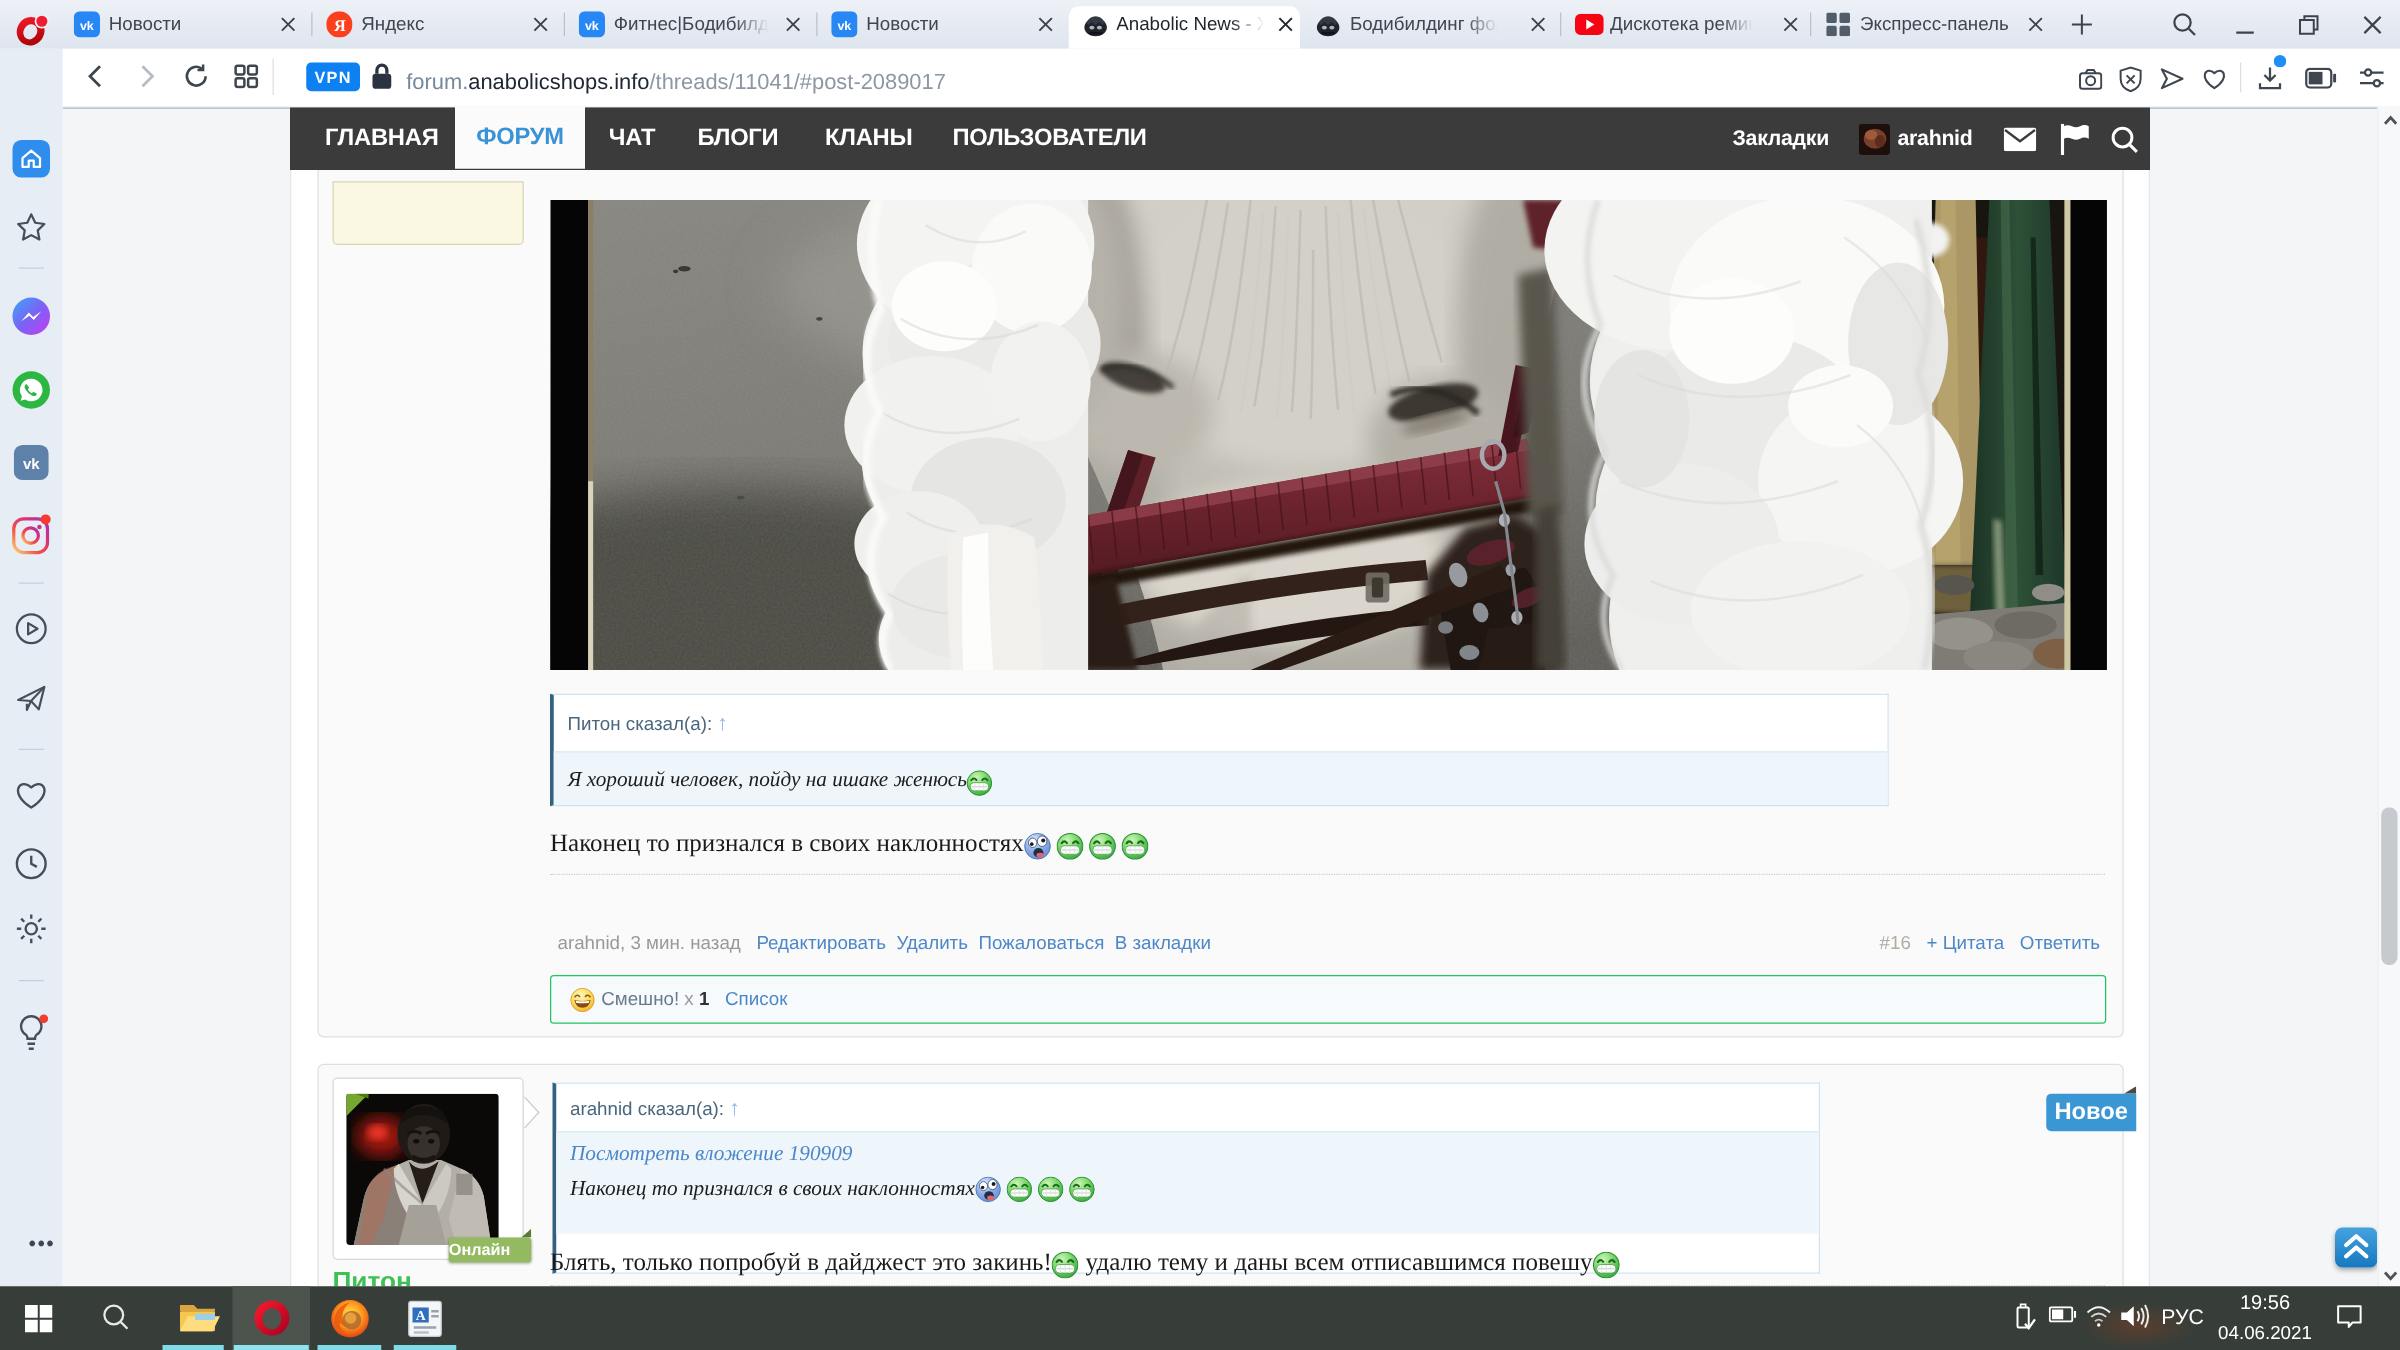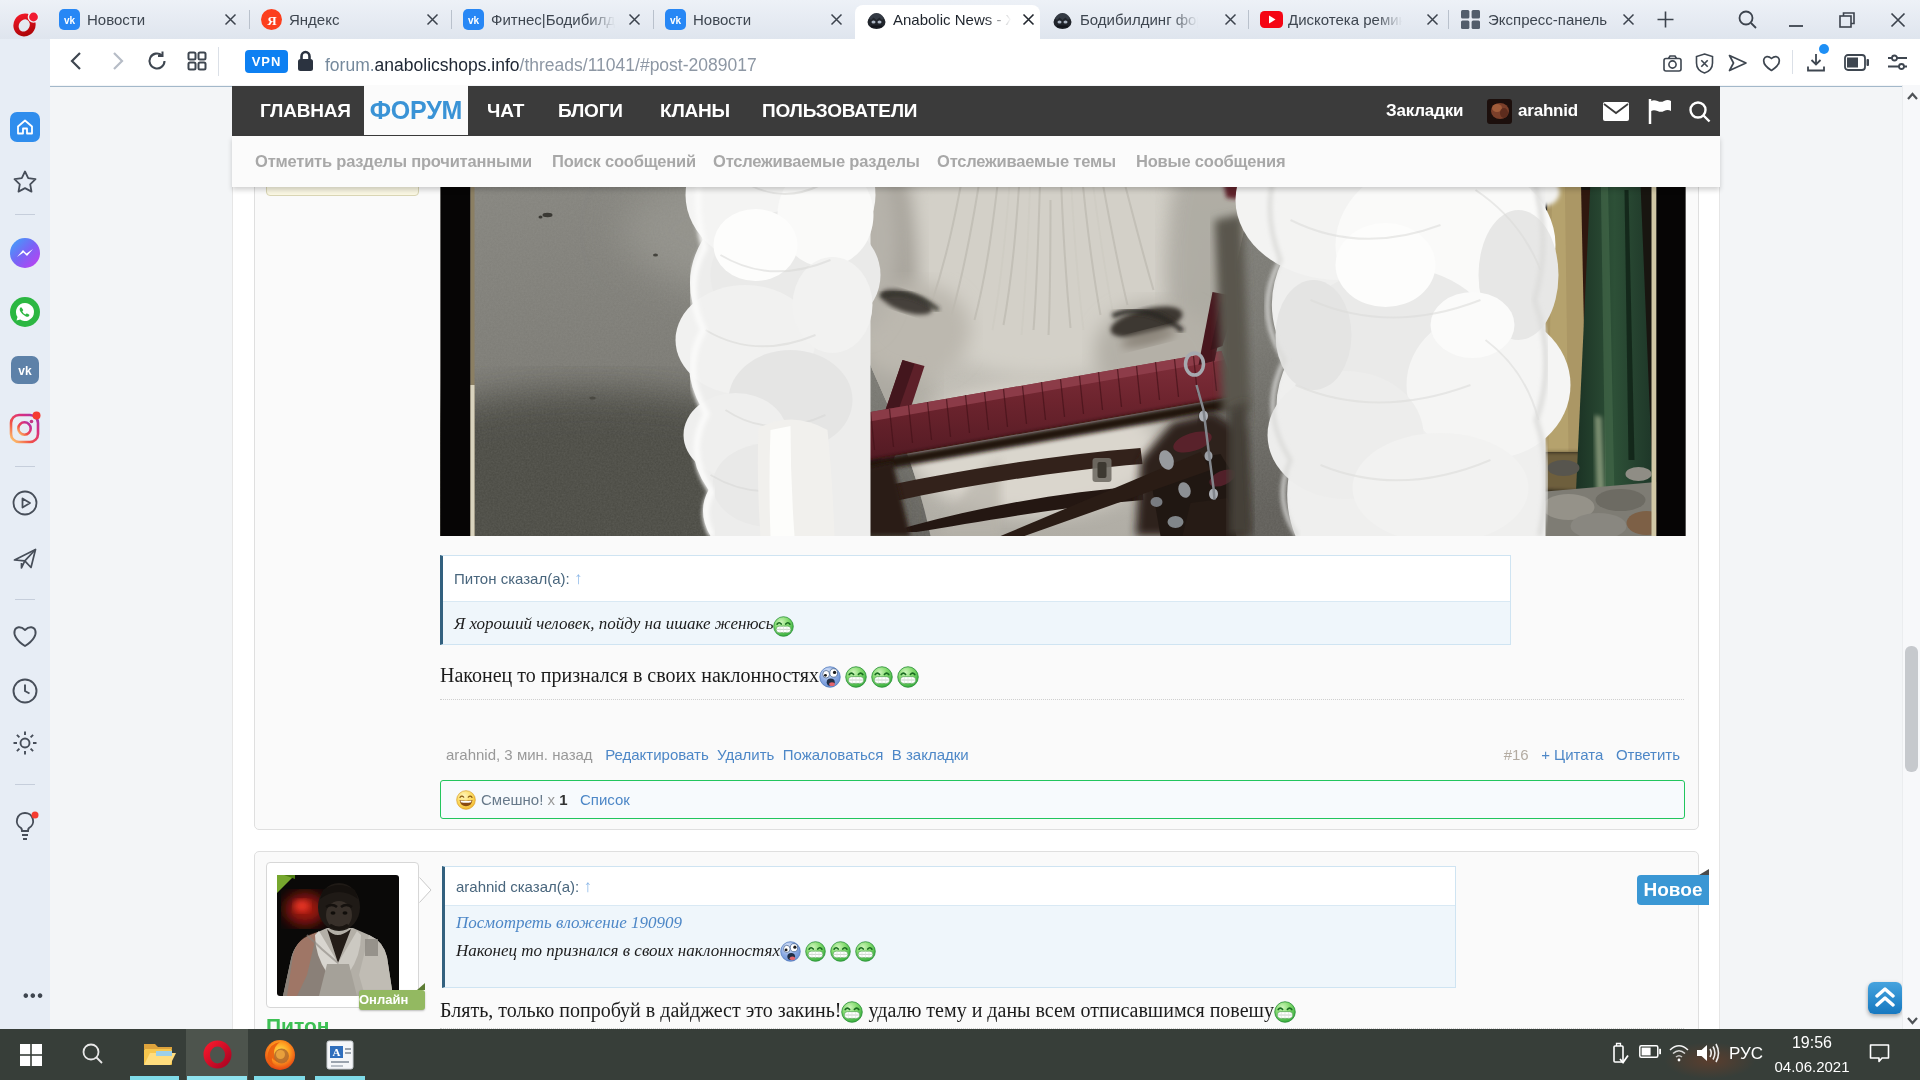--- a/index.html
+++ b/index.html
@@ -20,21 +20,21 @@
 .sic{position:absolute;left:11px;width:28px;height:28px;color:#474e59}
 .ssep{position:absolute;left:15px;width:20px;height:1px;background:#c6cedb}
 
 #page{position:absolute;left:50px;top:85px;width:1852px;height:944px;background:#f3f5f7;overflow:hidden}
 #pagetopline{position:absolute;left:0;top:1px;width:1852px;height:1px;background:#a3b8ca}
 #whitecontainer{position:absolute;left:182px;top:2px;width:1488px;height:942px;background:#fff;border-left:1px solid #e6e6e6;border-right:1px solid #e6e6e6}
 .post{position:absolute;left:204px;width:1445px;background:#fafafa;border:1px solid #dfdfdf;border-radius:5px}
 
 #navbar{position:absolute;left:182px;top:1px;width:1488px;height:50px;background:#3b3b3b}
 .navitem{position:absolute;top:0;height:50px;line-height:50px;color:#fff;font-weight:700;font-size:19px;letter-spacing:-.2px;white-space:nowrap}
-#forumtab{position:absolute;left:314px;top:0;width:104px;height:50px;background:#fbfbfb;text-align:center;line-height:50px;color:#3a93d6;font-weight:700;font-size:25px;letter-spacing:-.2px}
+#forumtab{position:absolute;left:314px;top:0;width:104px;height:50px;background:#fbfbfb;text-align:center;line-height:50px;color:#3a93d6;font-weight:700;font-size:19px;letter-spacing:-.2px}
 #submenu{position:absolute;left:182px;top:51px;width:1488px;height:51px;background:#fbfbfb;box-shadow:0 3px 5px rgba(0,0,0,.18)}
 .subitem{position:absolute;top:0;height:51px;line-height:51px;color:#a8a8a8;font-weight:700;font-size:16.5px;letter-spacing:-.2px;white-space:nowrap}
 
 .quote{position:absolute;border:1px solid #cfe4f2;border-left:3px solid #33617f;background:#fff}
 .qhead{color:#49667d;font-size:15px;padding-left:11px}
 .qbody{background:#eff6fb;border-top:1px solid #d9e9f4;font-family:"Liberation Serif",serif;font-style:italic;font-size:17px;color:#1c1c1c;padding-left:11px}
 .serif{font-family:"Liberation Serif",serif}
 .link{color:#4d87c7;text-decoration:none}
 .em{display:inline-block;vertical-align:text-bottom;position:relative;top:2px}
 
@@ -629,21 +629,21 @@
       <path d="M7 0 L18 0 L18 4 Z" fill="#4c7a12"></path>
     </svg>
   <div class="abs" style="left:309px;top:905px;width:66px;height:20px;background:#93b961;border-radius:3px;color:#fff;font-weight:700;font-size:13px;text-align:left;line-height:20px;box-shadow:0 1px 2px rgba(0,0,0,.25)">Онлайн</div>
   <svg class="abs" style="left:367px;top:898px" width="8" height="7">
       <path d="M0 7 L8 7 L8 0 Z" fill="#5c7c33"></path>
     </svg>
   <div class="abs" style="left:216px;top:929px;font-size:21px;font-weight:700;color:#3dc054">Питон</div>
   <svg class="abs" style="left:369px;top:792px" width="13" height="26">
       <path d="M0.5 0.5 L12 13 L0.5 25.5" fill="#fff" stroke="#c9c9c9" stroke-width="1"></path>
     </svg>
-  <div class="quote" style="left:392px;top:781px;width:1014px;height:122px">
+  <div class="quote" style="left:392px;top:781px;width:1014px;height:153px">
     <div class="qhead" style="height:38px;line-height:39px">arahnid сказал(а): <span style="color:#8cb8e8;font-size:17px">↑</span></div>
     <div class="qbody" style="height:82px;padding-top:4px">
       <div style="height:26px;line-height:26px"><span class="link" style="">Посмотреть вложение 190909</span></div>
       <div style="height:30px;line-height:30px">Наконец то признался в своих наклонностях<svg class="em" width="21" height="21">
             <use href="#escare"></use>
           </svg><svg class="em" width="21" height="21" style="margin-left:4px">
             <use href="#egrin"></use>
           </svg><svg class="em" width="21" height="21" style="margin-left:4px">
             <use href="#egrin"></use>
           </svg><svg class="em" width="21" height="21" style="margin-left:4px">
@@ -693,27 +693,20 @@
     <svg class="abs" style="left:1416px;top:13px;color:#fff" width="24" height="25" viewBox="0 0 24 25">
         <path d="M2 0 V25" stroke="currentColor" stroke-width="2.5"></path>
         <path d="M3 2 C8 -1 11 5 16 2 C19 0.5 21 1 23 2 V12 C21 11 19 10.5 16 12 C11 15 8 9 3 12 Z" fill="currentColor"></path>
       </svg>
     <svg class="abs" style="left:1456px;top:14px;color:#fff" width="23" height="23" viewBox="0 0 23 23" fill="none" stroke="currentColor" stroke-width="2.4">
         <circle cx="10" cy="10" r="7.5"></circle>
         <path d="M15.5 15.5 L21.5 21.5"></path>
       </svg>
   </div>
   <div id="forumtab">ФОРУМ</div>
-  <div id="submenu">
-    <div class="subitem" style="left:23px">Отметить разделы прочитанными</div>
-    <div class="subitem" style="left:320px">Поиск сообщений</div>
-    <div class="subitem" style="left:481px">Отслеживаемые разделы</div>
-    <div class="subitem" style="left:705px">Отслеживаемые темы</div>
-    <div class="subitem" style="left:904px">Новые сообщения</div>
-  </div>
 </div>
 
 <div class="abs" style="left:1902px;top:85px;width:18px;height:944px;background:#f7f8fa;border-left:1px solid #ebedef">
   <svg class="abs" style="left:4px;top:7px;color:#4e5256" width="11" height="9" viewBox="0 0 11 9">
       <path d="M1 7 L5.5 2 L10 7" fill="none" stroke="currentColor" stroke-width="2.2"></path>
     </svg>
   <div class="abs" style="left:2px;top:561px;width:13px;height:126px;background:#c6c9cd;border-radius:6px"></div>
   <svg class="abs" style="left:4px;top:931px;color:#4e5256" width="11" height="9" viewBox="0 0 11 9">
       <path d="M1 2 L5.5 7 L10 2" fill="none" stroke="currentColor" stroke-width="2.2"></path>
     </svg>

